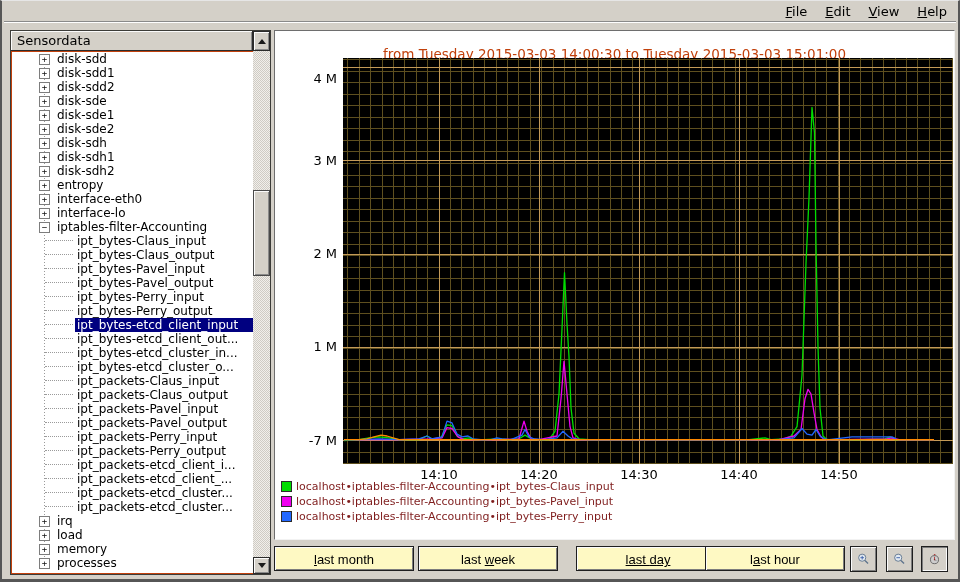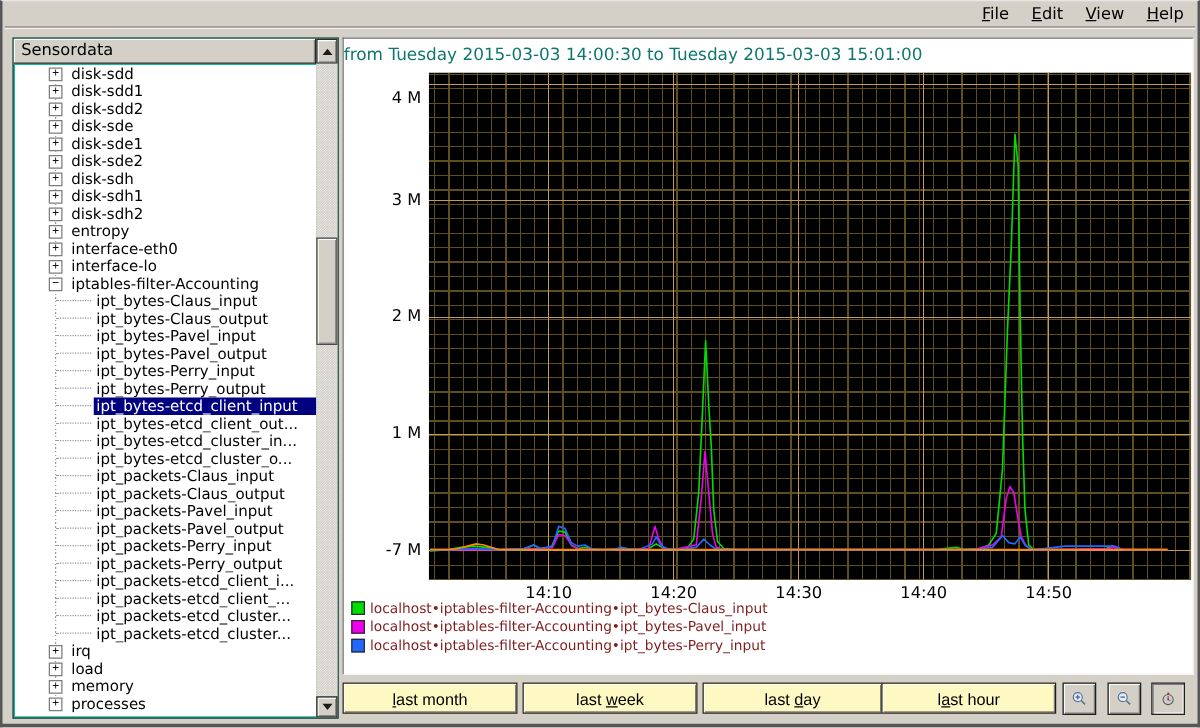--- a/index.html
+++ b/index.html
@@ -11,21 +11,21 @@
   .window{position:absolute;inset:0;border-left:2px solid #565656;border-right:2px solid #565656;
     border-bottom:3px solid #565656;border-top:1px solid #e6e6e6;box-sizing:border-box;}
   
   .menubar{position:absolute;left:2px;top:1px;right:2px;height:19px;
     border-bottom:1px solid #8a8a8a;box-shadow:0 1px 0 #ffffff;
     display:flex;align-items:center;padding-left:4px;font-size:13px;justify-content:flex-end;}
   .menu-item{padding:1px 9px 2px 9px;cursor:default;}
   .ul{text-decoration:underline;}
   
   .tree-panel{position:absolute;left:8px;top:29px;width:261px;height:545px;
-    background:#14b8a6;border:1px solid #3c3c38;box-sizing:border-box;}
+    background:#c2410c;border:1px solid #3c3c38;box-sizing:border-box;}
   .tree-header{position:absolute;left:0;top:0;right:17px;height:20px;background:#d4d0c8;
     border-bottom:1px solid #2b2b2b;border-right:1px solid #2b2b2b;
     box-shadow:inset 1px 1px 0 #fbfbfb, inset -1px 0 0 #8a8a8a;
     font-size:13px;line-height:19px;padding-left:6px;box-sizing:border-box;}
   .vscroll{position:absolute;top:0;right:0;bottom:0;width:17px;}
   .checker{background-color:#cfcbc4;
     background-image:linear-gradient(45deg,#f1efeb 25%,transparent 25%,transparent 75%,#f1efeb 75%),
                      linear-gradient(45deg,#f1efeb 25%,transparent 25%,transparent 75%,#f1efeb 75%);
     background-size:2px 2px;background-position:0 0,1px 1px;}
   .sb-btn{position:absolute;left:0;width:17px;background:#d4d0c8;border:1px solid #2b2b2b;
@@ -45,21 +45,21 @@
   .trow.l0{padding-left:27px;}
   .trow.l1{padding-left:33px;}
   .expander{flex:none;width:11px;height:11px;box-sizing:border-box;border:1px solid #7d7d7d;background:#fff;
     font:9px/9px "DejaVu Sans Mono","Liberation Mono",monospace;text-align:center;margin-right:5px;color:#111;}
   .stub{flex:none;width:28px;height:1px;border-top:1px dotted #9a9a9a;margin-right:2px;}
   .tlabel{flex:1;overflow:hidden;padding:0 2px;color:#000;}
   .trow.sel .tlabel{background:#000080;color:#fff;}
   
   .chart-panel{position:absolute;left:272px;top:29px;width:681px;height:510px;background:#ffffff;
     border:1px solid #6e6e6e;border-bottom-color:#f2f2f2;border-right-color:#f2f2f2;box-sizing:border-box;}
-  .chart-title{position:absolute;left:0;top:5px;width:100%;text-align:left;font-size:13.5px;color:#0f766e;}
+  .chart-title{position:absolute;left:0;top:15px;width:100%;text-align:center;font-size:13.5px;color:#c2410c;}
   #plot{position:absolute;left:68px;top:27px;}
   .ylabel{position:absolute;left:8px;width:54px;text-align:right;font-size:13px;color:#000;}
   .xlabel{position:absolute;width:44px;text-align:center;font-size:13px;color:#000;top:436px;}
   .legend{position:absolute;left:6px;top:448px;right:4px;}
   .legend-row{height:15px;display:flex;align-items:center;font-size:11px;line-height:15px;color:#7f1d1d;}
   .legend-swatch{flex:none;width:11px;height:11px;border:1px solid #2b2b2b;box-sizing:border-box;margin-right:4px;}
   
   .toolbar{position:absolute;left:0;top:545px;width:960px;height:27px;}
   .tbtn{position:absolute;top:0;height:25px;background:#fef9c3;border:1px solid #1f1f1f;box-sizing:border-box;
     box-shadow:inset 1px 1px 0 #fbfbfb, inset -1px -1px 0 #7d7d7d;
@@ -406,17 +406,17 @@
       <svg width="20" height="20" viewBox="0 0 20 20">
         <rect x="9" y="2.5" width="2.4" height="2.4" fill="#b03030"></rect>
         <circle cx="10" cy="11" r="6.2" fill="#cdcdcd" stroke="#5a5a5a" stroke-width="1.3"></circle>
         <line x1="10" y1="11" x2="10" y2="6.6" stroke="#b03030" stroke-width="1.3"></line>
         <line x1="10" y1="11" x2="13" y2="12.4" stroke="#707070" stroke-width="1.2"></line>
         <circle cx="10" cy="11" r="1" fill="#8a2020"></circle>
       </svg>
     </button>
   <button class="tbtn" style="left: 272px; width: 140px;"><span class="ul">l</span>ast month</button>
       <button class="tbtn" style="left: 416px; width: 140px;">last <span class="ul">w</span>eek</button>
-      <button class="tbtn" style="left: 560px; width: 144px;">last <span class="ul">d</span>ay</button>
+      <button class="tbtn" style="left: 574px; width: 144px; text-decoration: underline;">last <span class="ul">d</span>ay</button>
       <button class="tbtn" style="left: 703px; width: 140px;">l<span class="ul">a</span>st hour</button>
     </div>
 
 </div>
 
 </body></html>

